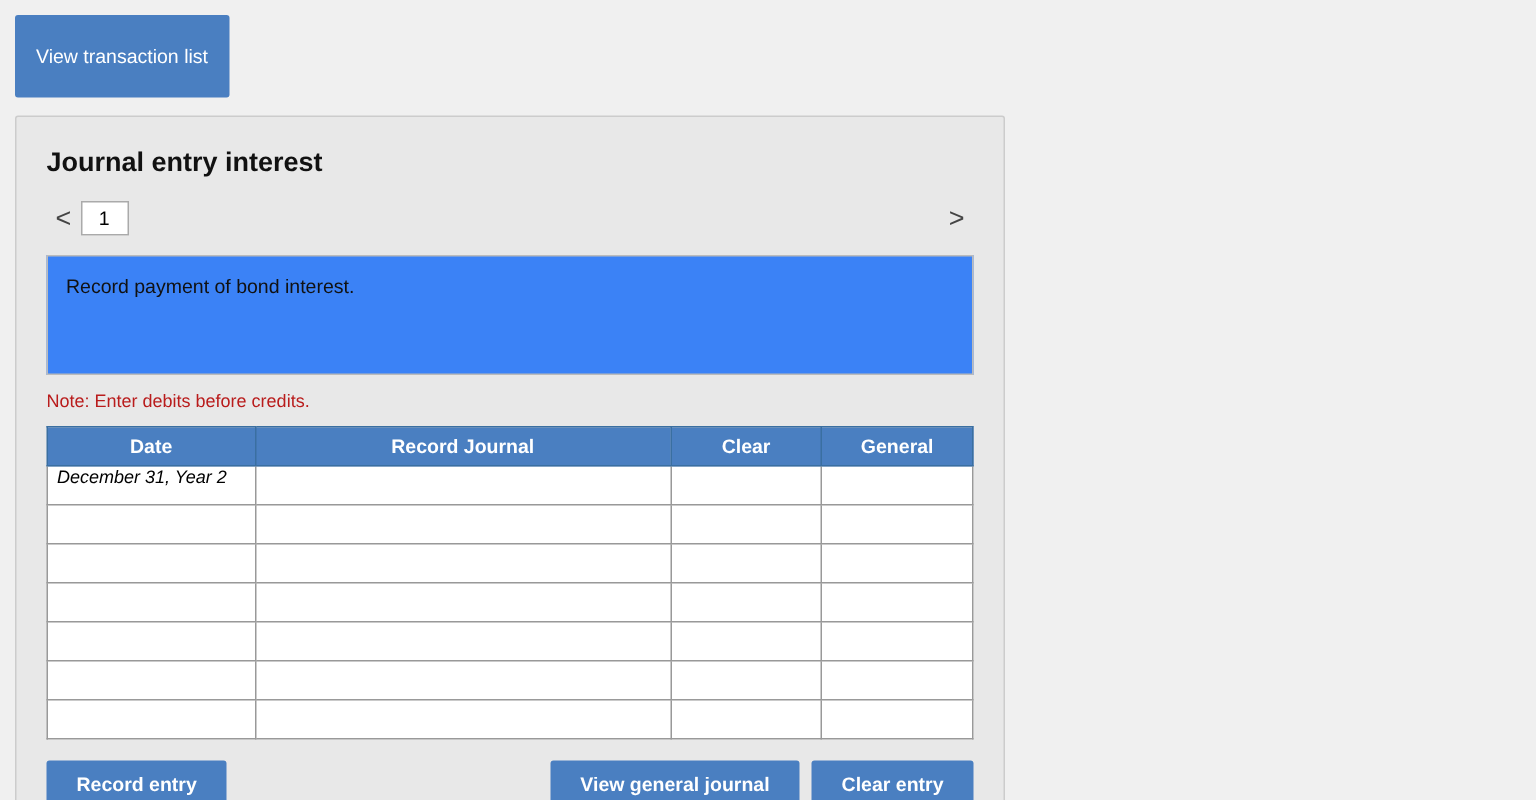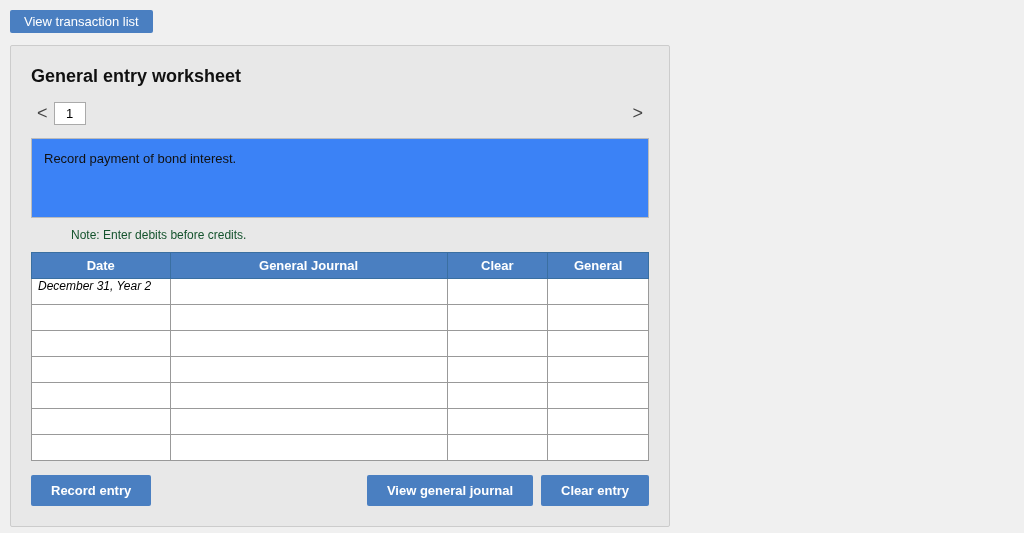--- a/index.html
+++ b/index.html
@@ -9,21 +9,21 @@
       background: #f0f0f0;
       padding: 10px;
     }
     .top-bar {
       margin-bottom: 12px;
     }
     .btn-view-transaction {
       background: #4a7fc1;
       color: white;
       border: none;
-      padding: 4px 14px;
+      padding: 20px 14px;
       cursor: pointer;
       font-size: 13px;
       border-radius: 2px;
     }
     .worksheet-container {
       background: #e8e8e8;
       border: 1px solid #ccc;
       padding: 20px;
       max-width: 660px;
       border-radius: 2px;
@@ -62,24 +62,23 @@
       background: #3b82f6;
       border: 1px solid #bbb;
       padding: 12px;
       min-height: 80px;
       margin-bottom: 10px;
       font-size: 13px;
       color: #111;
       width: 100%;
     }
     .note-text {
-      color: #14532d;
+      color: #b91c1c;
       font-size: 12px;
       margin-bottom: 10px;
-      margin-left: 40px;
     }
     .journal-table {
       width: 100%;
       border-collapse: collapse;
       margin-bottom: 14px;
       border-radius: 27px;
     }
     .journal-table th {
       background: #4a7fc1;
       color: white;
@@ -128,37 +127,37 @@
     }
   </style>
 </head>
 <body>
 
 <div class="top-bar">
   <button class="btn-view-transaction">View transaction list</button>
 </div>
 
 <div class="worksheet-container">
-  <div class="worksheet-title">General entry worksheet</div>
+  <div class="worksheet-title">Journal entry interest</div>
 
   <div class="nav-row">
     <button class="nav-btn">&lt;</button>
     <div class="page-num-box">1</div>
     <button class="nav-btn nav-right">&gt;</button>
   </div>
 
   <div class="description-box">Record payment of bond interest.</div>
 
   <div class="note-text">Note: Enter debits before credits.</div>
 
   <table class="journal-table">
     <thead>
       <tr>
         <th>Date</th>
-        <th>General Journal</th>
+        <th>Record Journal</th>
         <th>Clear</th>
         <th>General</th>
       </tr>
     </thead>
     <tbody id="journal-tbody">
     <tr>
           <td class="date-cell">December 31, Year 2</td>
           <td class="journal-cell"></td>
           <td class="debit-cell"></td>
           <td class="credit-cell"></td>

